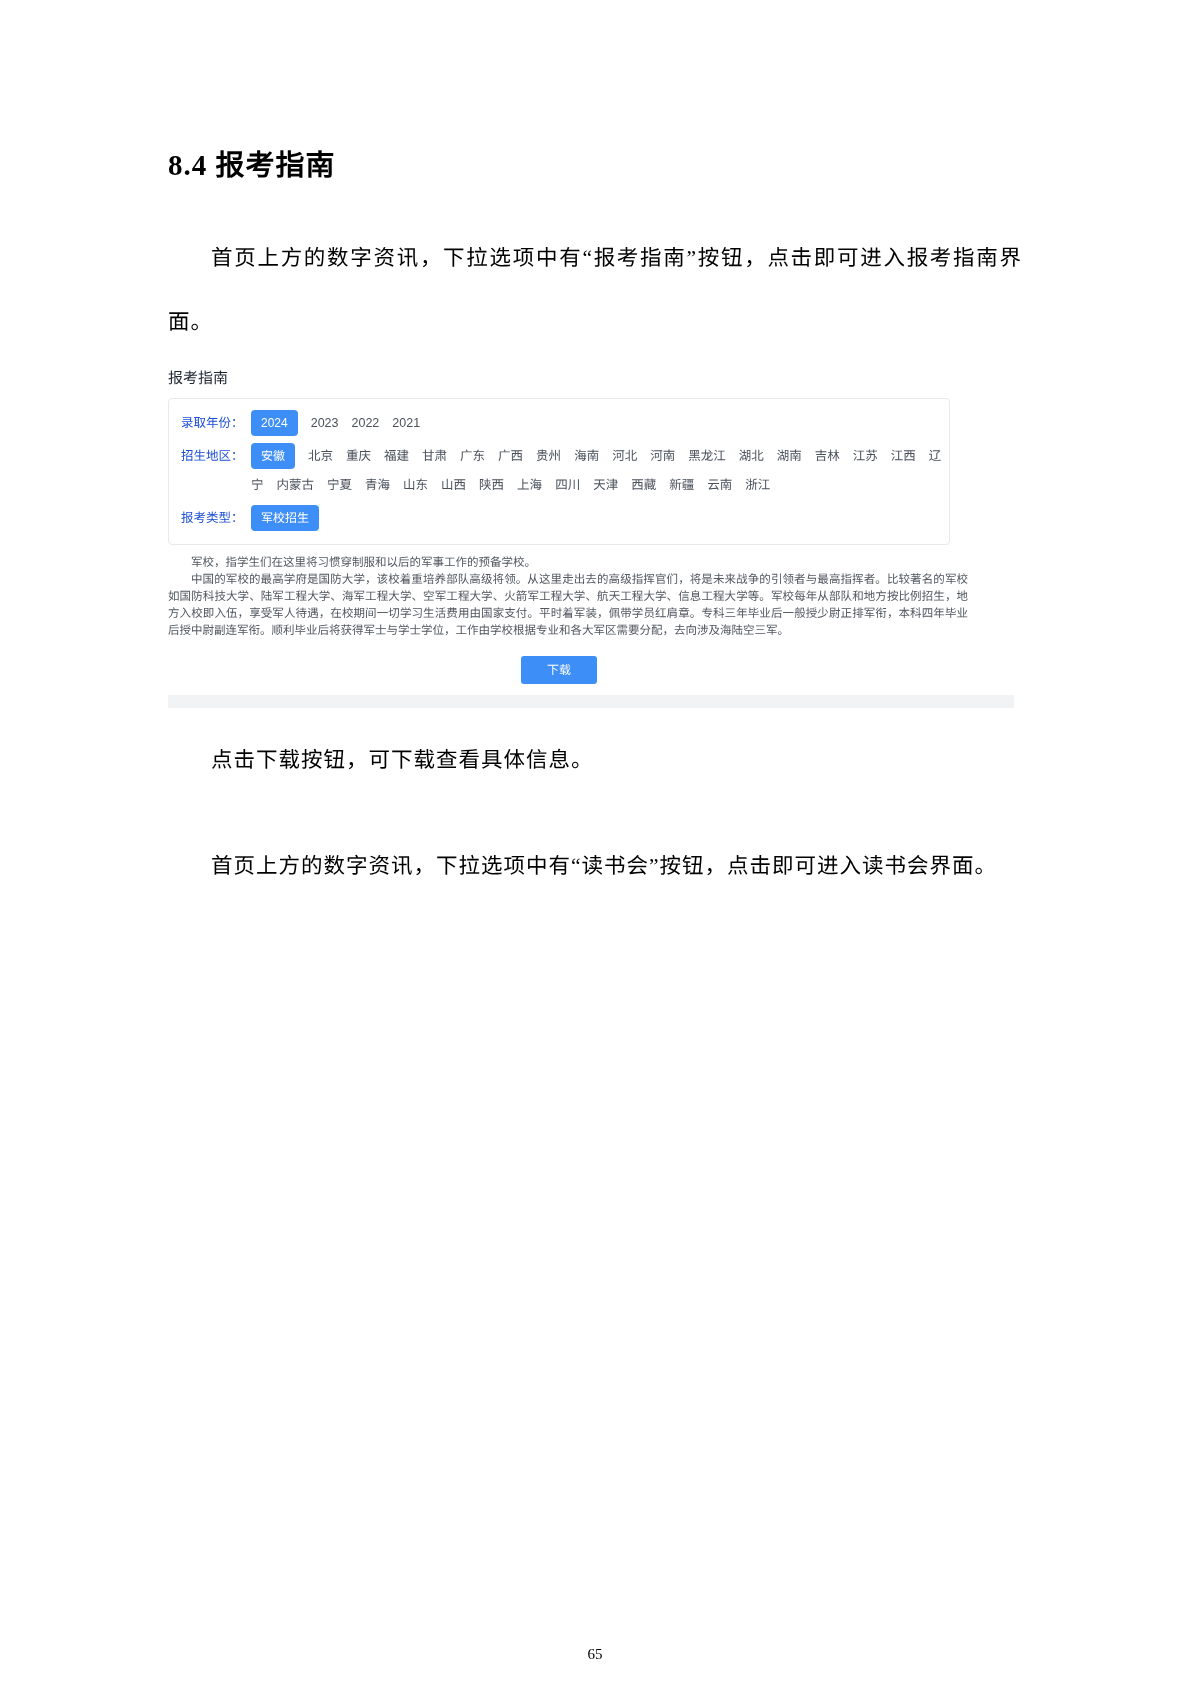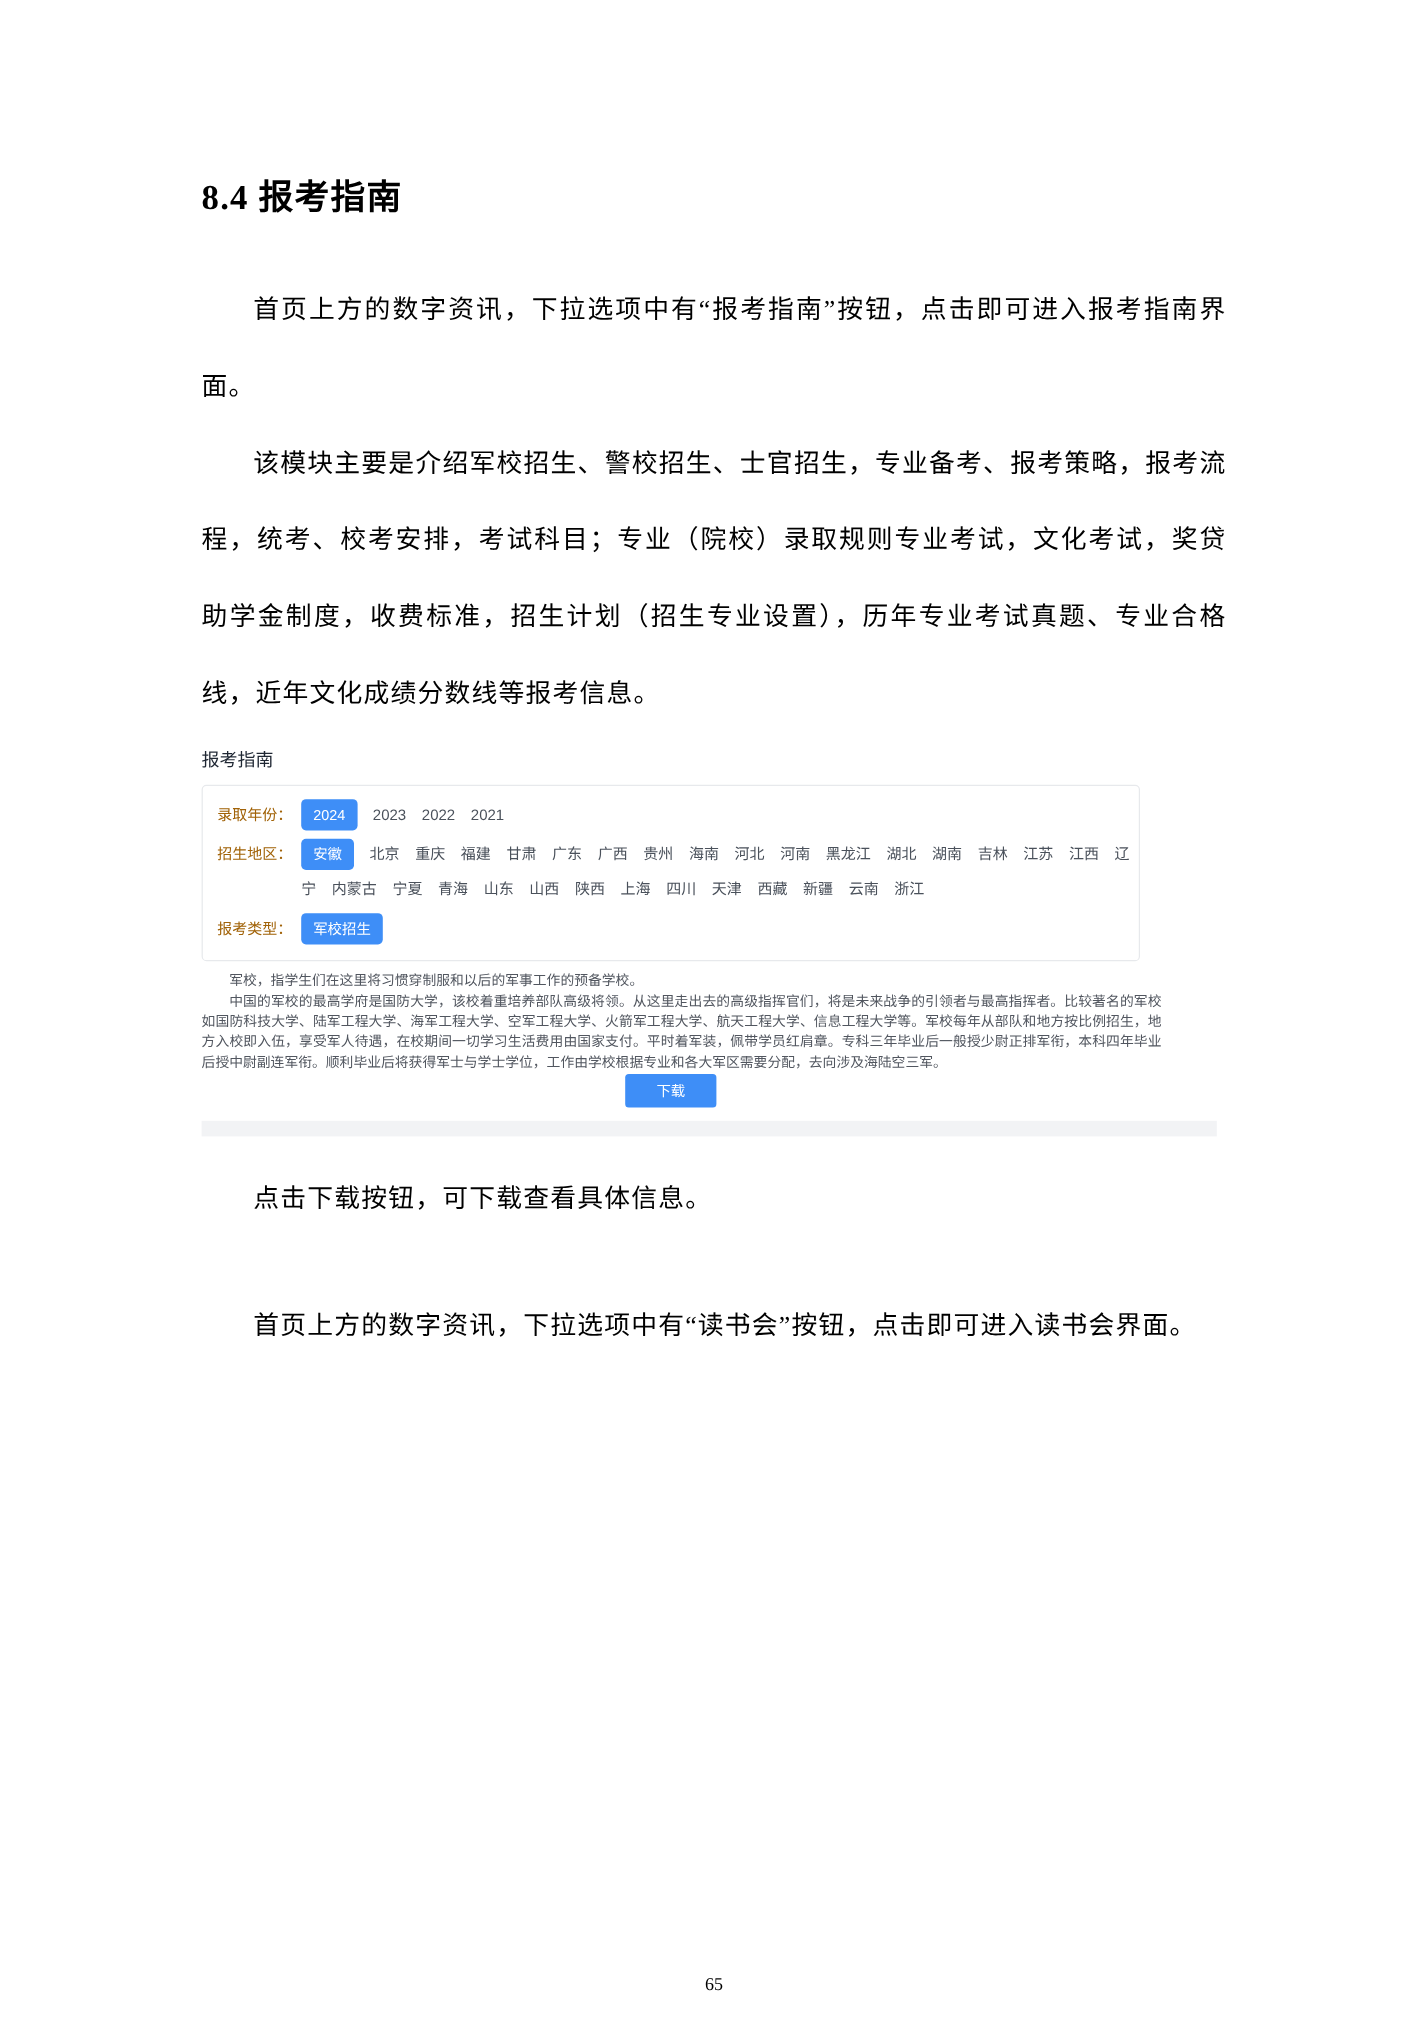--- a/index.html
+++ b/index.html
@@ -33,21 +33,21 @@
   .ss-title { font-size:15px; line-height:20px; color:#1f2733; }
 
   .panel {
     box-sizing:border-box; width:782px; margin-top:10px;
     border:1px solid #e7e9ec; border-radius:4px;
     padding:11px 12px 13px 12px; background:#fff;
   }
   .frow { display:flex; align-items:flex-start; margin-top:7px; }
   .frow:first-child { margin-top:0; }
   .flabel {
-    flex:0 0 auto; width:70px; font-size:12.5px; color:#a16207;
+    flex:0 0 auto; width:70px; font-size:12.5px; color:#1d4ed8;
     line-height:26px; white-space:nowrap;
   }
   .fopts { display:flex; flex-wrap:nowrap; align-items:center; gap:0 13px; }
   .fopts + .fopts { margin-top:3px; }
   .fopt { font-size:12.5px; line-height:26px; color:#4a515b; cursor:pointer; white-space:nowrap; }
   .pill {
     display:inline-block; background:var(--accent,#3E8EF7); color:#fff;
     font-size:12px; line-height:1; padding:7px 10px; border-radius:4px;
     cursor:pointer; white-space:nowrap;
   }
@@ -55,21 +55,21 @@
 
   .doc-intro-title {
     width:782px; margin-top:27px; text-align:center;
     font-size:16.5px; color:#1d2129;
   }
   .intro { width:800px; margin-top:9px; }
   .intro p {
     margin:0; font-size:11.5px; line-height:17px; color:#51565f;
     text-indent:2em; text-align:justify;
   }
-  .btn-row { width:782px; display:flex; justify-content:center; margin-top:0; }
+  .btn-row { width:782px; display:flex; justify-content:center; margin-top:17px; }
   .dl-btn {
     background:var(--accent,#3E8EF7); color:#fff; border:none; border-radius:3px;
     font-size:12px; line-height:1; padding:8px 26px; cursor:pointer;
     font-family:"Liberation Sans", sans-serif;
   }
   .gray-bar { width:846px; height:13px; background:#f2f3f5; margin-top:11px; }
 
   .page-number {
     position:absolute; top:1646px; left:0; width:100%;
     text-align:center; font-size:15px; color:#000;
@@ -77,21 +77,20 @@
 </style>
 </head>
 <body>
 
 <div class="page">
   <div class="content">
 
     <h1 class="sec-heading">8.4 报考指南</h1>
 
     <p class="doc-para after-heading">首页上方的数字资讯，下拉选项中有“报考指南”按钮，点击即可进入报考指南界面。</p>
-    <p class="doc-para">该模块主要是介绍军校招生、警校招生、士官招生，专业备考、报考策略，报考流程，统考、校考安排，考试科目；专业（院校）录取规则专业考试，文化考试，奖贷助学金制度，收费标准，招生计划（招生专业设置），历年专业考试真题、专业合格线，近年文化成绩分数线等报考信息。</p>
 
     <div class="screenshot">
       <div class="ss-title">报考指南</div>
 
       <div class="panel">
 
         <div class="frow">
           <span class="flabel">录取年份：</span>
           <div class="fopts">
             <span class="pill">2024</span>

